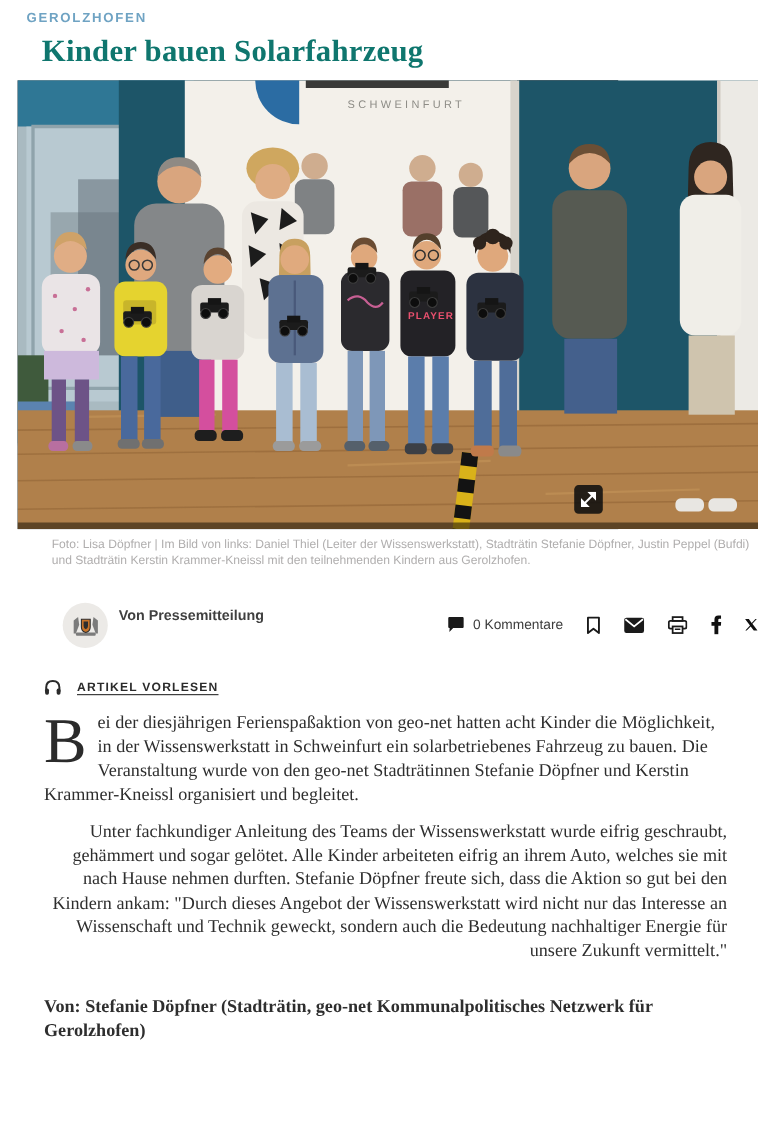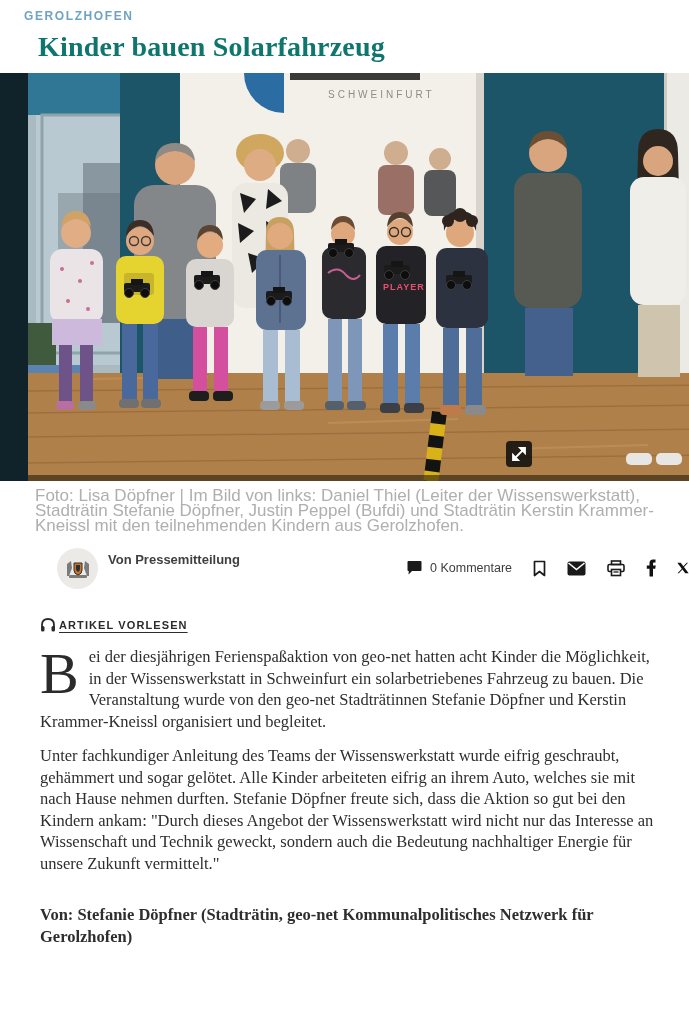--- a/index.html
+++ b/index.html
@@ -12,60 +12,60 @@
   .category {
     position:absolute; top:9px; left:24px;
     font-size:12px; font-weight:700; letter-spacing:1.6px; color:#6fa3c3;
   }
   h1.headline {
     position:absolute; top:31px; left:38px; width:620px;
     font-family:"Liberation Serif", serif; font-size:28px; font-weight:700; color:#0f766e;
     letter-spacing:.2px;
   }
   
-  .photo-wrap { position:absolute; top:73px; left:0; width:546px; height:408px; background:#10222a; cursor:pointer;padding-left:28px; }
+  .photo-wrap { position:absolute; top:73px; left:16px; width:546px; height:408px; background:#10222a; cursor:pointer; }
   .photo-wrap svg { display:block; }
   .expand-btn {
     position:absolute; right:14px; bottom:14px; width:26px; height:26px;
     background:rgba(15,15,15,.88); border-radius:4px; display:flex; align-items:center; justify-content:center;
     cursor:pointer;
   }
   
   .caption {
-    position:absolute; top:488px; left:35px; width:640px;
-    font-size:17px; line-height:15px; color:#b0aeae;
+    position:absolute; top:488px; left:47px; width:640px;
+    font-size:11px; line-height:15px; color:#b0aeae;
   }
   
   .author-row { position:absolute; top:546px; left:57px; width:632px; height:46px; }
   .avatar {
     position:absolute; left:0; top:2px; width:41px; height:41px; border-radius:50%;
     background:#eceae7; display:flex; align-items:center; justify-content:center; overflow:hidden;
   }
   .author-name { position:absolute; left:51px; top:6px; font-size:13px; font-weight:700; color:#3f3f3f; }
   .author-date { position:absolute; left:51px; top:24px; font-size:12.5px; color:#6e6e6e; }
   .action-bar { position:absolute; right:0; top:10px; height:24px; display:flex; align-items:center; gap:21px; }
   .comments { display:flex; align-items:center; gap:7px; cursor:pointer; }
   .comments-label { font-size:12.5px; color:#3c3c3c; }
   .act-icon { display:flex; align-items:center; justify-content:center; cursor:pointer; }
   .x-clip { width:12px; overflow:hidden; } 
   
   .read-aloud {
-    position:absolute; top:617px; left:40px; display:flex; align-items:center; gap:3px; cursor:pointer;
+    position:absolute; top:617px; left:40px; display:flex; align-items:center; gap:14px; cursor:pointer;
   }
   .read-aloud-label {
     font-size:11px; font-weight:700; letter-spacing:1.1px; color:#2b2b2b;
     text-decoration:underline; text-underline-offset:3px;
   }
   
   .article {
     position:absolute; top:646px; left:40px; width:621px;
     font-family:"Liberation Serif", serif; font-size:16.5px; line-height:21.5px; color:#2e2e2e;
   }
   .article p { margin:0; }
-  .p2 { margin-top:13px !important; }
+  .p2 { margin-top:13px !important;text-align:right; }
   .p3 { margin-top:22px !important; }
   .dropcap {
     float:left; font-family:"Liberation Serif", serif; font-size:58px; line-height:50px;
     padding:3px 10px 0 0; color:#2b2b2b; font-weight:500;
   }
   .byline { margin-top:30px !important; font-weight:700; color:#2e2e2e; }
 </style>
 </head>
 <body>
 

